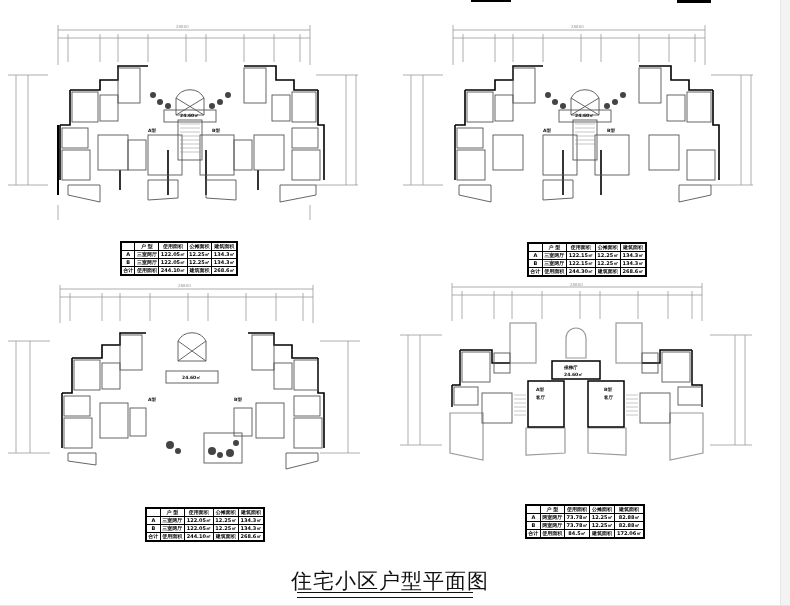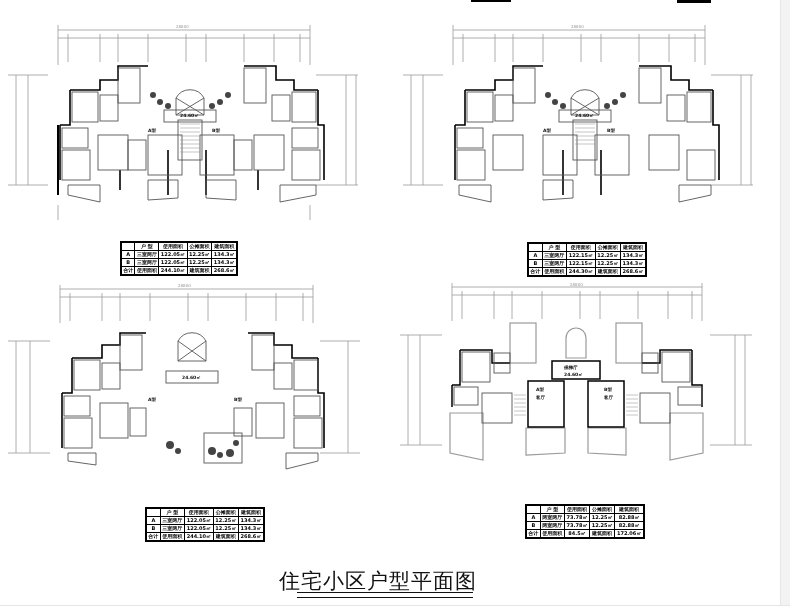--- a/index.html
+++ b/index.html
@@ -6,21 +6,21 @@
   body{width:790px;height:606px;background:#ffffff;position:relative;overflow:hidden;font-family:"DejaVu Sans",sans-serif;}
   .page{position:absolute;left:0;top:0;width:790px;height:606px;}
   .right-strip{position:absolute;right:0;top:0;width:9px;height:606px;background:#f3f3f3;border-left:1px solid #e6e6e6;}
   .bottom-line{position:absolute;left:0;bottom:0;width:790px;height:1px;background:#e4e4e4;}
   .top-bar{position:absolute;top:0;background:#000;}
   .left-mark{position:absolute;left:57px;top:125px;width:2px;height:70px;background:#000;}
   .plan{position:absolute;}
   .plan svg{display:block;}
   .area-table{position:absolute;border-collapse:collapse;background:#fff;border:2px solid #000;}
   .area-table td{border:1px solid #000;font-size:5px;line-height:7px;height:7px;padding:0 1px;text-align:center;white-space:nowrap;color:#000;font-family:"DejaVu Sans",sans-serif;font-weight:bold;}
-  .title{position:absolute;left:279px;top:567px;font-size:21px;letter-spacing:1px;color:#111;font-family:"DejaVu Sans",sans-serif;}
+  .title{position:absolute;left:291px;top:567px;font-size:21px;letter-spacing:1px;color:#111;font-family:"DejaVu Sans",sans-serif;}
   .title-underline{position:absolute;left:297px;top:592px;width:176px;height:4px;border-top:1.5px solid #111;border-bottom:1.5px solid #111;}
   .dimlbl{font-size:4px;fill:#999;font-family:"DejaVu Sans",sans-serif;}
   .roomlbl{font-size:4.5px;fill:#111;font-family:"DejaVu Sans",sans-serif;font-weight:bold;}
 </style>
 </head>
 <body>
 
 <div class="page">
   <div class="top-bar" style="left:471px;width:40px;height:2px;"></div>
   <div class="top-bar" style="left:677px;width:34px;height:3px;"></div>

